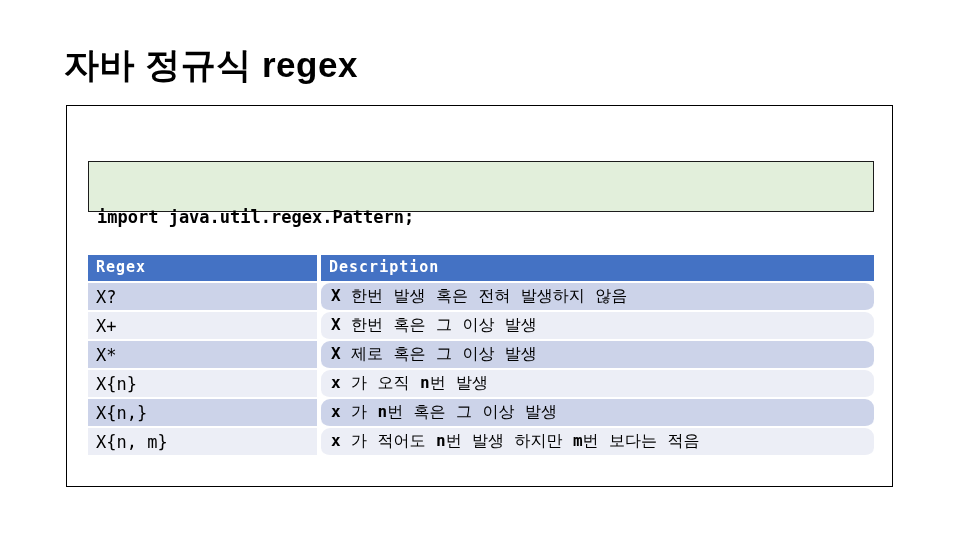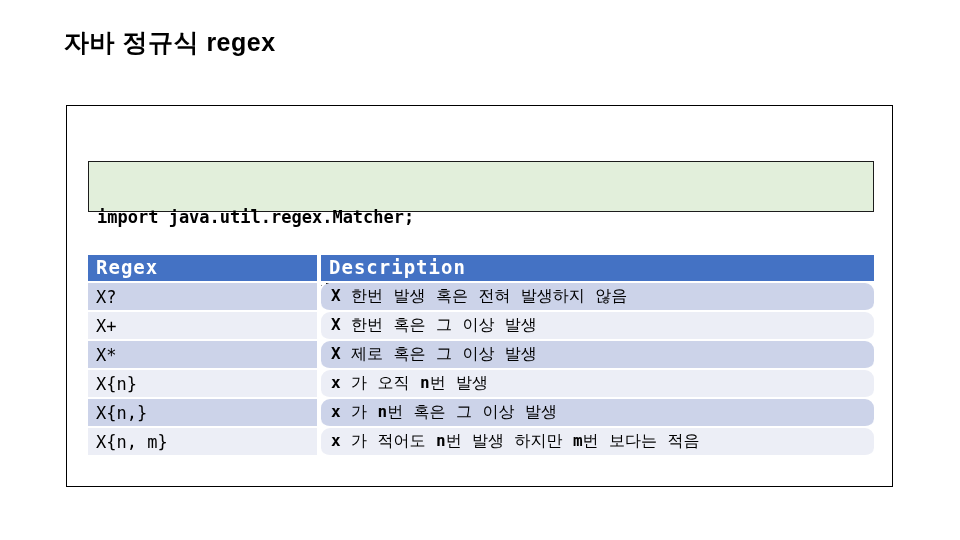--- a/index.html
+++ b/index.html
@@ -7,22 +7,22 @@
     width: 960px; height: 540px;
     background: #ffffff;
     font-family: "Liberation Sans", sans-serif;
     overflow: hidden;
     position: relative;
   }
   .slide { position: absolute; inset: 0; width: 960px; height: 540px; background: #fff; }
 
   .slide-title {
     position: absolute;
-    left: 64px; top: 26px;
-    font-size: 25px;
+    left: 64px; top: 42px;
+    font-size: 35px;
     font-weight: bold;
     color: #000;
     letter-spacing: 0.5px;
     white-space: nowrap;
   }
 
   .content-panel {
     position: absolute;
     left: 66px; top: 105px;
     width: 827px; height: 382px;
@@ -54,21 +54,21 @@
     table-layout: fixed;
   }
   table.regex-table col.c1 { width: 233px; }
 
   table.regex-table th {
     height: 28px;
     background: var(--header_bg, #4472c4);
     color: var(--header_text, #ffffff);
     font-family: "DejaVu Sans Mono", monospace;
     font-weight: bold;
-    font-size: 19px;
+    font-size: 15px;
     letter-spacing: 1px;
     text-align: left;
     vertical-align: middle;
     padding: 0 0 2px 8px;
     border-bottom: 2px solid #fff;
   }
   table.regex-table th.col-regex { border-right: 4px solid #fff; }
 
   table.regex-table td {
     height: 29px;
@@ -102,21 +102,20 @@
 </head>
 <body>
 
 <div class="slide">
 
   <div class="slide-title">자바 정규식 regex</div>
 
   <div class="content-panel"></div>
 
   <div class="code-box">
-    <div>import java.util.regex.Matcher;</div>
     <div>import java.util.regex.Pattern;</div>
   </div>
 
   <table class="regex-table">
     <colgroup>
         <col class="c1">
         <col class="c2">
       </colgroup>
     <thead>
       <tr>

